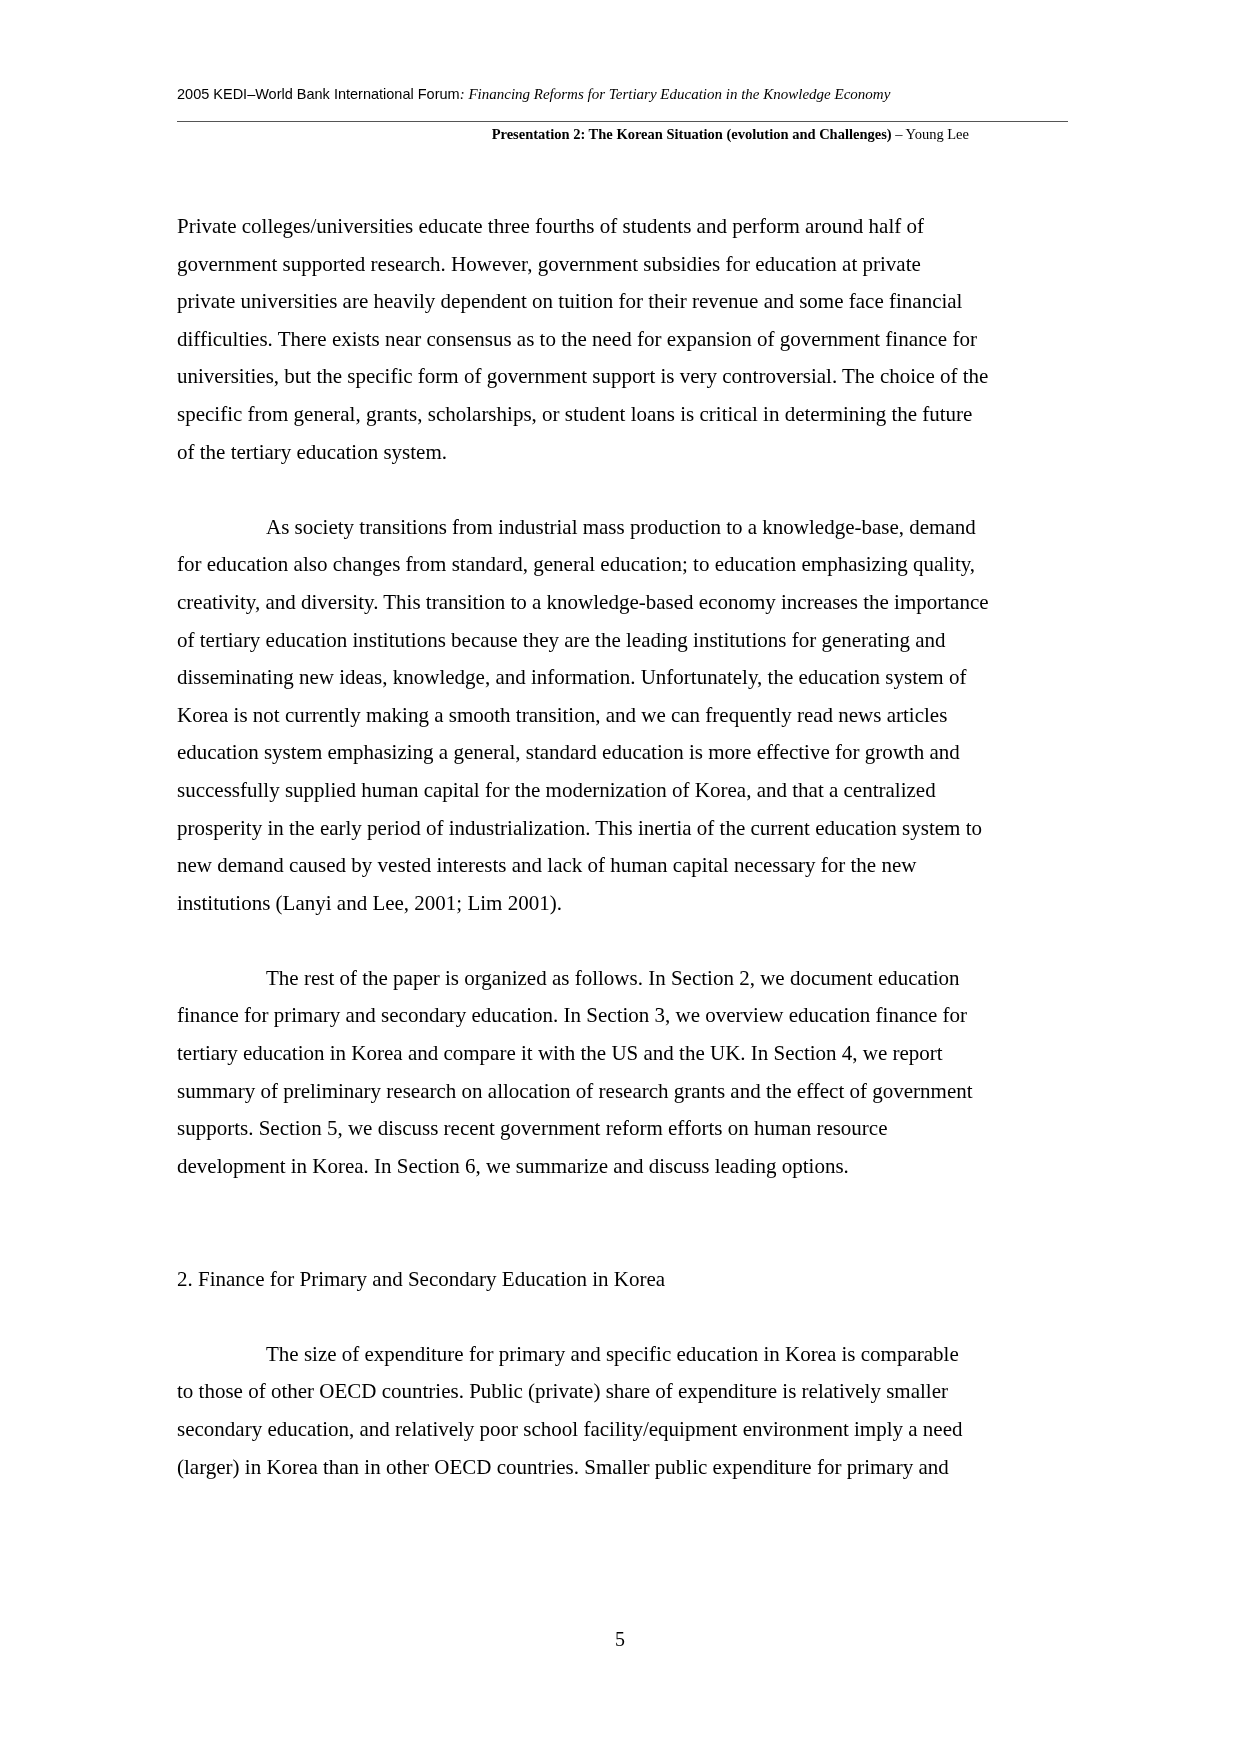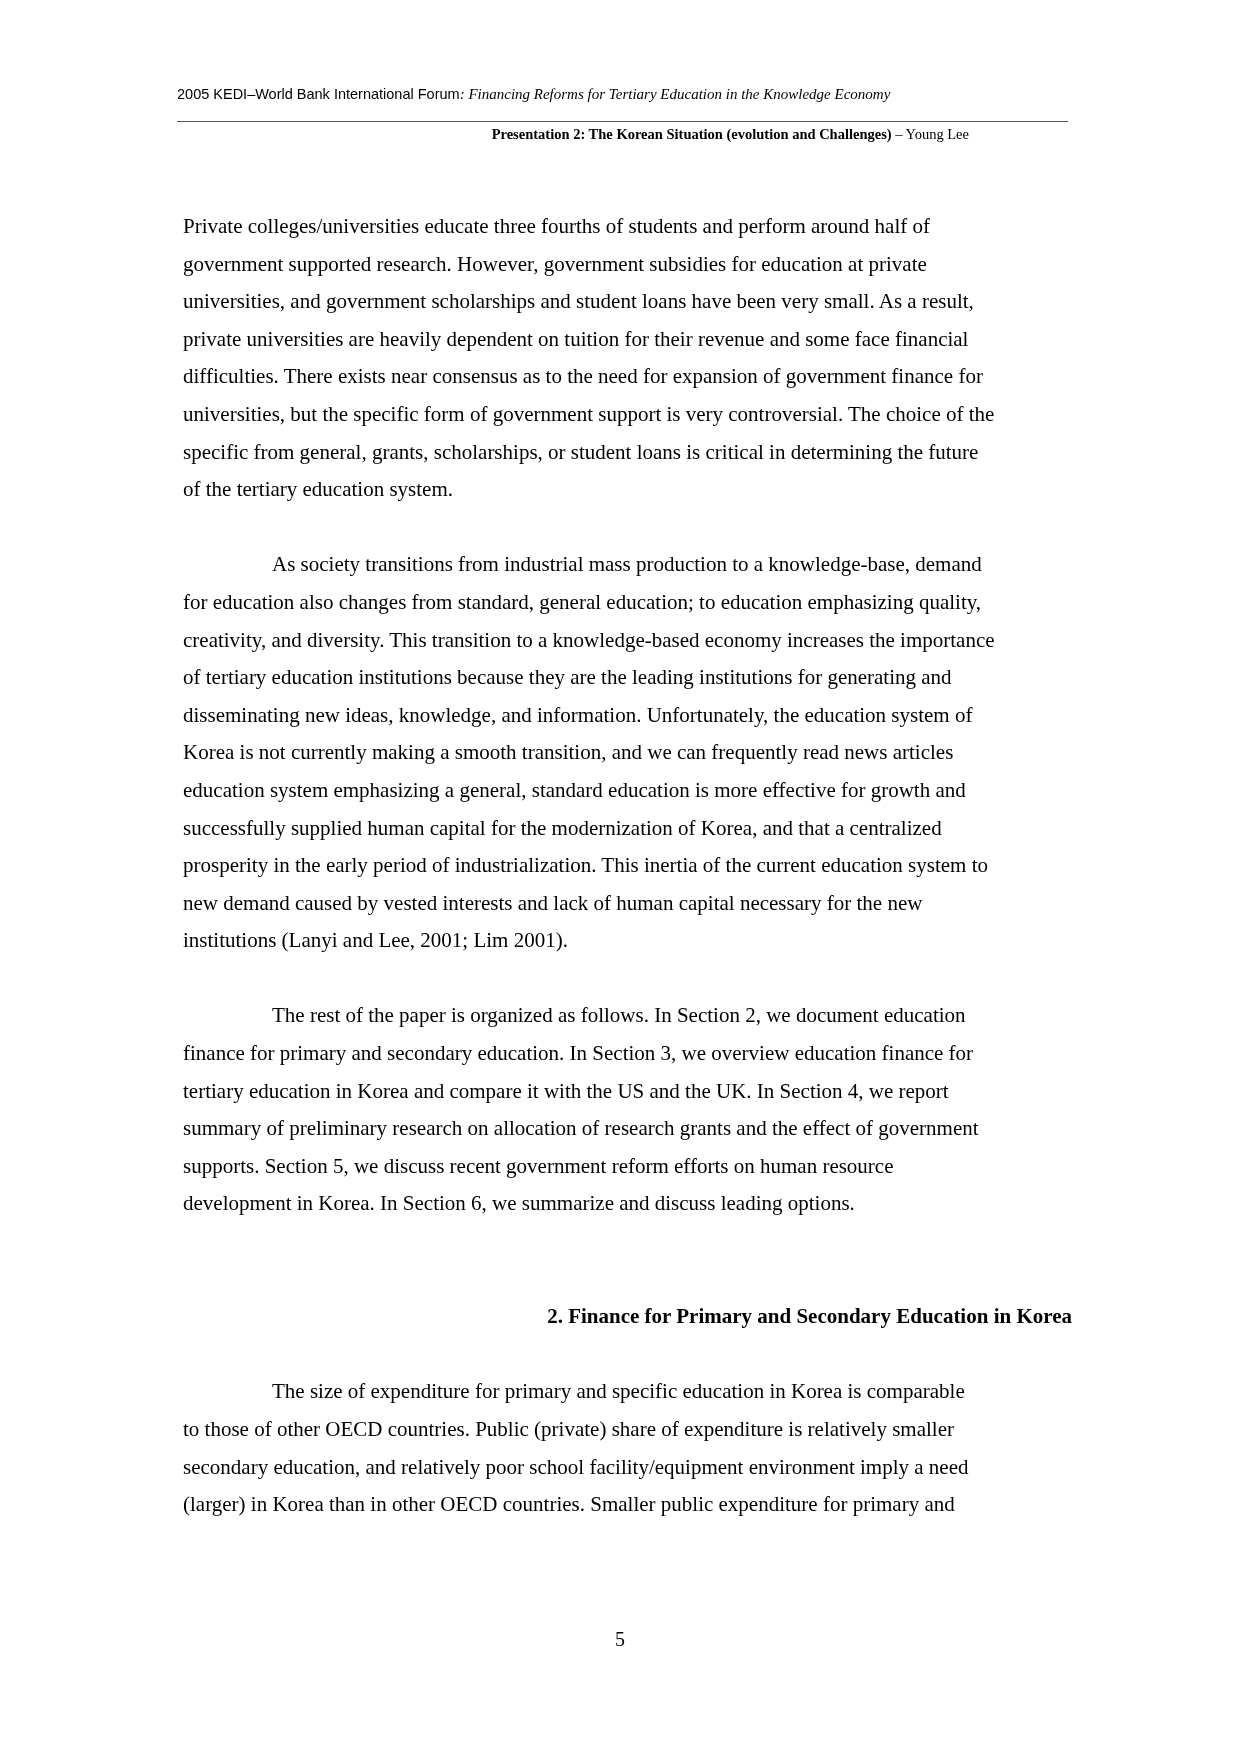--- a/index.html
+++ b/index.html
@@ -19,22 +19,22 @@
     font-family: "Liberation Serif", serif; font-size: 14.5px; white-space: nowrap; text-align: left;
   }
   .hdr-sub b { font-weight: bold; }
   .body {
     position: absolute; left: 177px; top: 208px; width: 895px;
     font-family: "Liberation Serif", serif; font-size: 21px; line-height: 37.6px;
   }
   .body p { margin: 0; }
   .gap1 { height: 37.6px; }
   .indent { text-indent: 89px; }
-  .ln { display: block; white-space: nowrap; margin-left: 6px; }
-  .heading { font-weight: bold; text-align: right; }
+  .ln { display: block; white-space: nowrap; }
+  .heading { font-weight: normal; }
   .pagenum {
     position: absolute; left: 0; width: 1240px; top: 1628px; text-align: center;
     font-family: "Liberation Serif", serif; font-size: 20px;
   }
 </style>
 </head>
 <body>
 
 <div class="page">
 
@@ -43,21 +43,20 @@
   </div>
   <div class="hdr-rule"></div>
   <div class="hdr-sub">
     <b>Presentation 2: The Korean Situation (evolution and Challenges)</b><span> – Young Lee</span>
   </div>
 
   <div class="body">
     <p>
       <span class="ln">Private colleges/universities educate three fourths of students and perform around half of</span>
       <span class="ln">government supported research. However, government subsidies for education at private</span>
-      <span class="ln">universities, and government scholarships and student loans have been very small. As a result,</span>
       <span class="ln">private universities are heavily dependent on tuition for their revenue and some face financial</span>
       <span class="ln">difficulties. There exists near consensus as to the need for expansion of government finance for</span>
       <span class="ln">universities, but the specific form of government support is very controversial. The choice of the</span>
       <span class="ln">specific from general, grants, scholarships, or student loans is critical in determining the future</span>
       <span class="ln">of the tertiary education system.</span>
     </p>
     <div class="gap1"></div>
     <p>
       <span class="ln indent">As society transitions from industrial mass production to a knowledge-base, demand</span>
       <span class="ln">for education also changes from standard, general education; to education emphasizing quality,</span>

